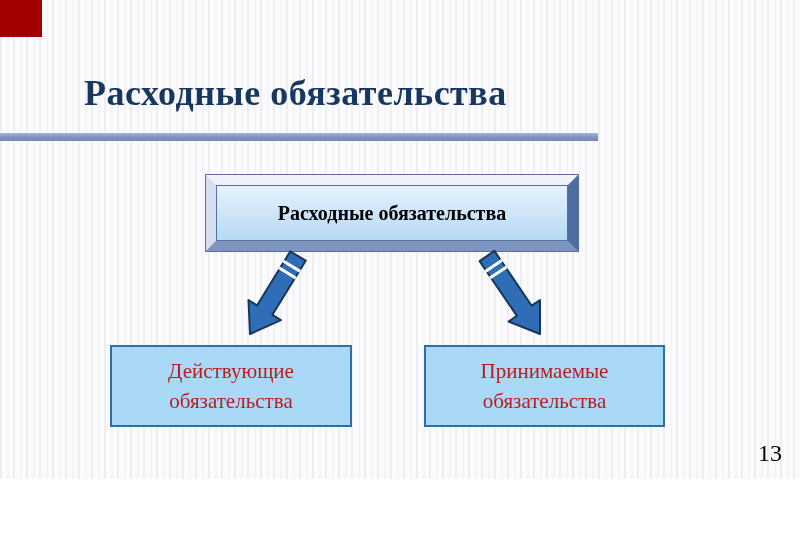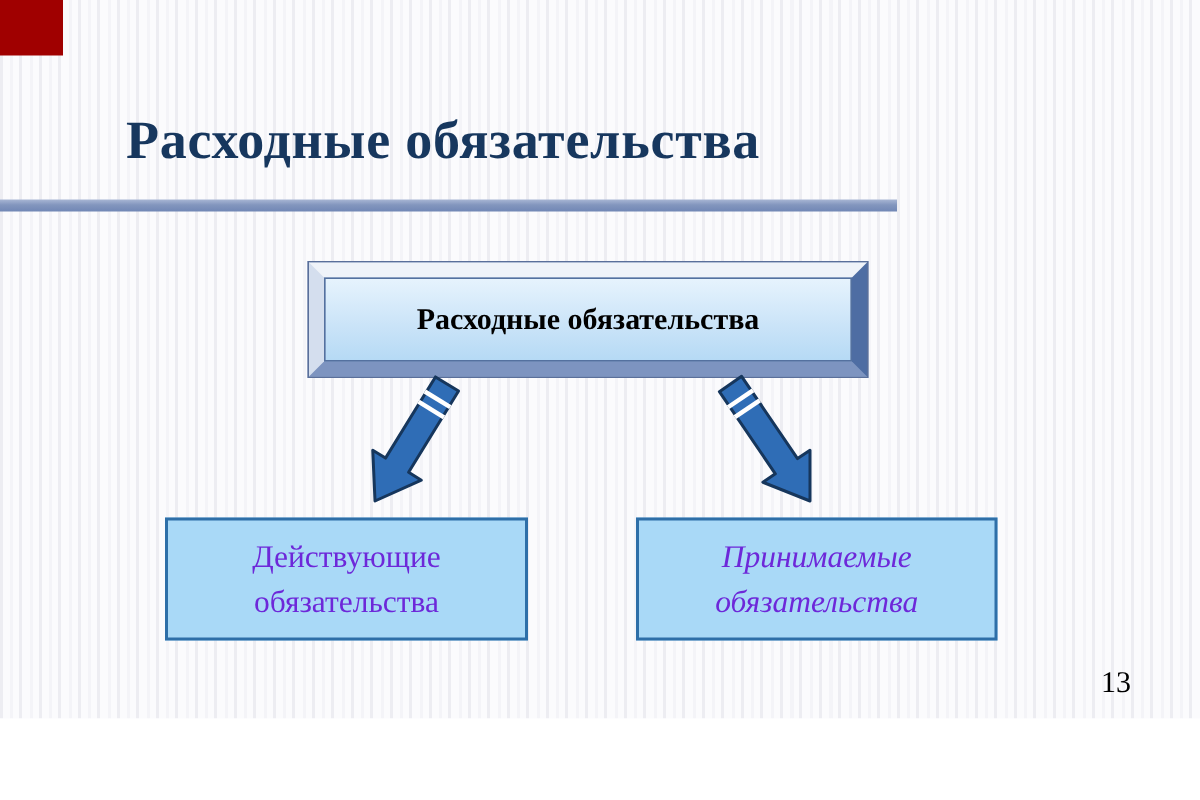--- a/index.html
+++ b/index.html
@@ -119,33 +119,33 @@
     height: 82px;
     box-sizing: border-box;
     background: #a9d9f7;
     border: 2px solid #2e6fa8;
     display: flex;
     align-items: center;
     justify-content: center;
     text-align: center;
   }
   .child-left  { left: 110px; width: 242px; }
-  .child-right { left: 424px; width: 241px; font-style: italic; }
+  .child-right { left: 424px; width: 241px; }
   .child-label {
     font-size: 21px;
     line-height: 1.45;
-    color: #6d28d9;
+    color: #b91c1c;
     padding: 0 18px;
   }
 
   .page-number {
     position: absolute;
-    right: 46px;
+    right: 18px;
     bottom: 12px;
-    font-size: 20px;
+    font-size: 24px;
     color: #000000;
   }
 </style>
 </head>
 <body>
 
 <div class="slide">
 
   <div class="corner-accent"></div>
 

